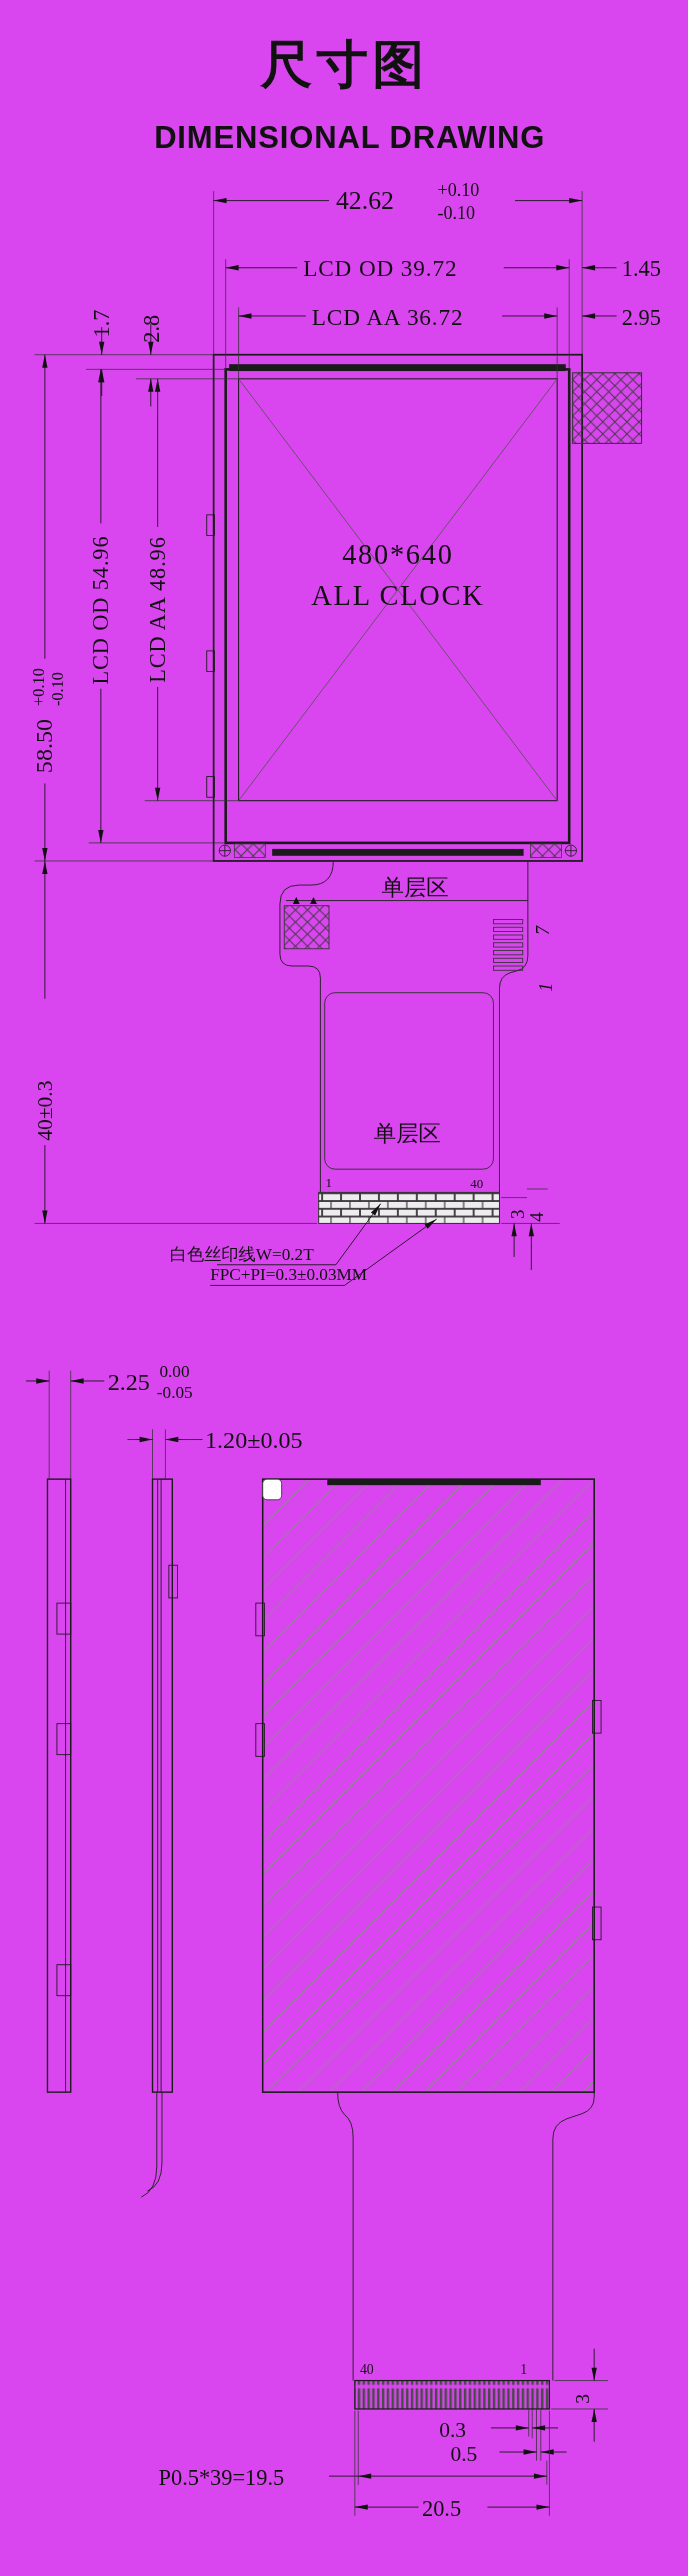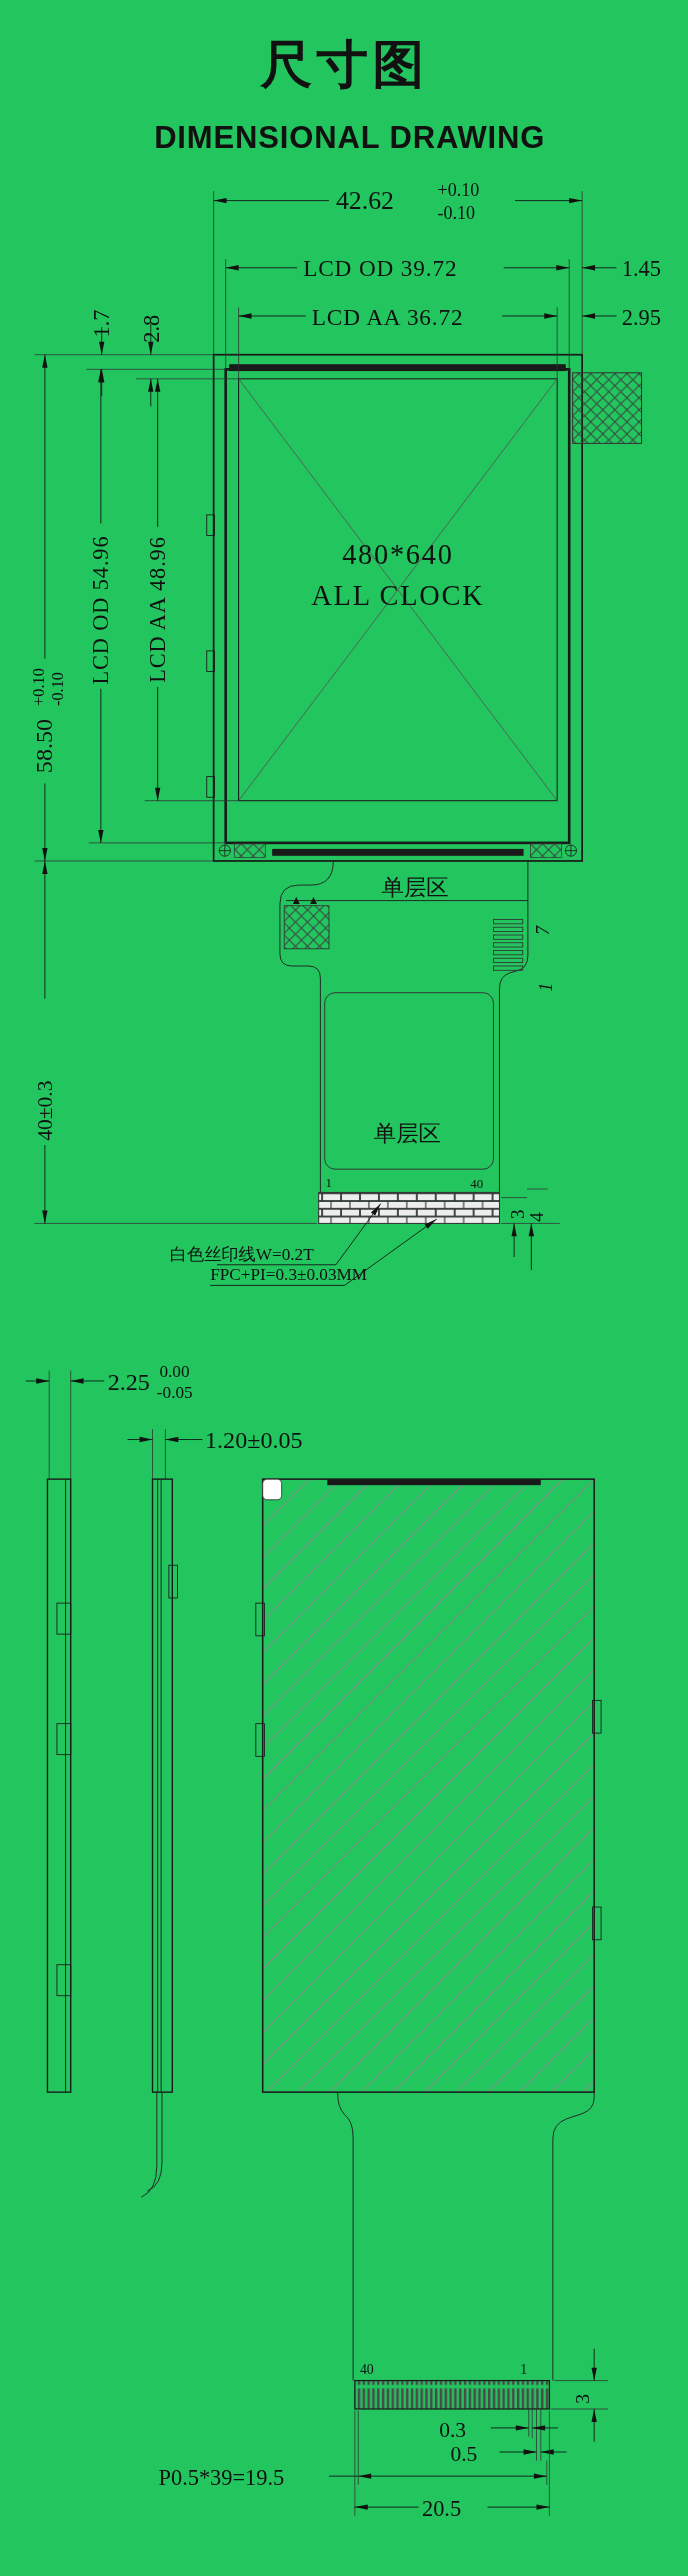--- a/index.html
+++ b/index.html
@@ -1,16 +1,16 @@
 <!DOCTYPE html>
 <html style="font-size:13.8px"><head>
 <meta charset="utf-8">
 <style>
   html,body{margin:0;padding:0;background:#ffffff;}
-  .page{width:689px;height:2576px;background:#22c55e;position:relative;overflow:hidden;}
+  .page{width:689px;height:2576px;background:#d946ef;position:relative;overflow:hidden;}
   svg text{fill:#111;}
   .dimtxt{font-family:"Liberation Serif","DejaVu Serif",serif;}
   .cjk{font-family:"Liberation Serif","DejaVu Serif",serif;}
   .titletxt{font-family:"Liberation Sans","DejaVu Sans",sans-serif;font-weight:bold;letter-spacing:5px;}
   .subtitletxt{font-family:"Liberation Sans","DejaVu Sans",sans-serif;font-weight:600;letter-spacing:1px;}
   .outline{fill:none;stroke:#1a1a1a;}
   .dimline{stroke:#111;stroke-width:1;fill:none;}
   .extline{stroke:#333;stroke-width:0.9;fill:none;}
   .thin{stroke:#222;stroke-width:1.1;fill:none;}
 </style>

